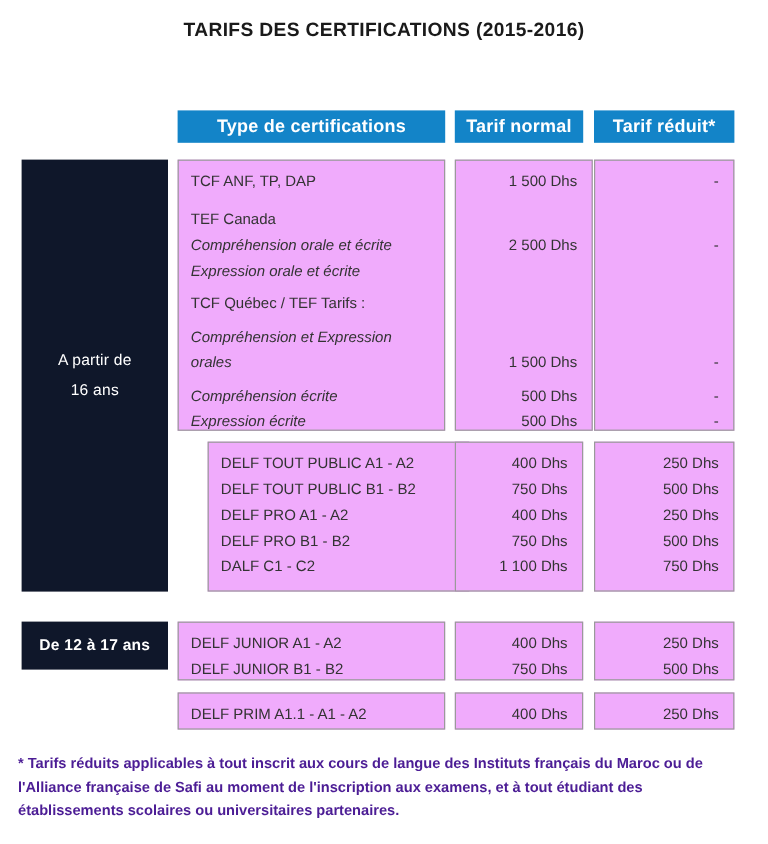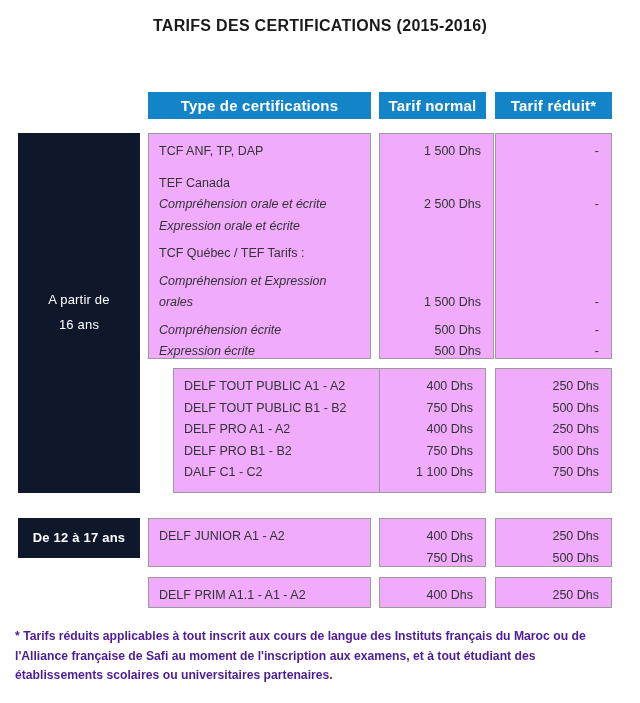--- a/index.html
+++ b/index.html
@@ -222,20 +222,21 @@
       <div class="row-line">500 Dhs</div>
       <div class="row-line">250 Dhs</div>
       <div class="row-line">500 Dhs</div>
       <div class="row-line">750 Dhs</div>
     </div>
   </div>
 
   <div class="box" id="g3-type">
     <div class="cell-inner">
       <div class="row-line">DELF JUNIOR A1 - A2</div>
+      <div class="row-line">DELF JUNIOR B1 - B2</div>
     </div>
   </div>
   <div class="box" id="g3-normal">
     <div class="cell-inner num">
       <div class="row-line">400 Dhs</div>
       <div class="row-line">750 Dhs</div>
     </div>
   </div>
   <div class="box" id="g3-reduit">
     <div class="cell-inner num">

